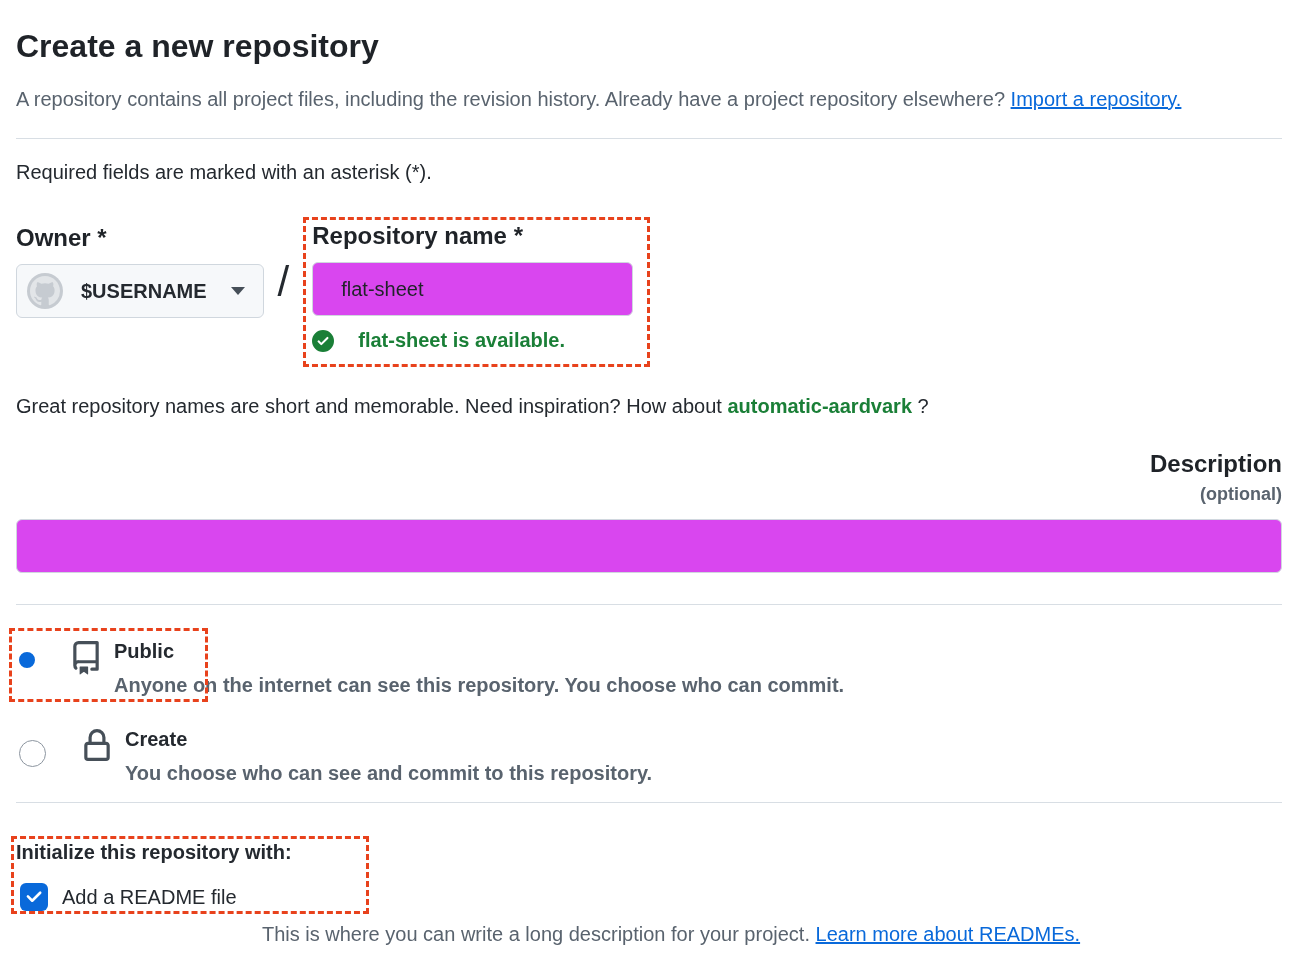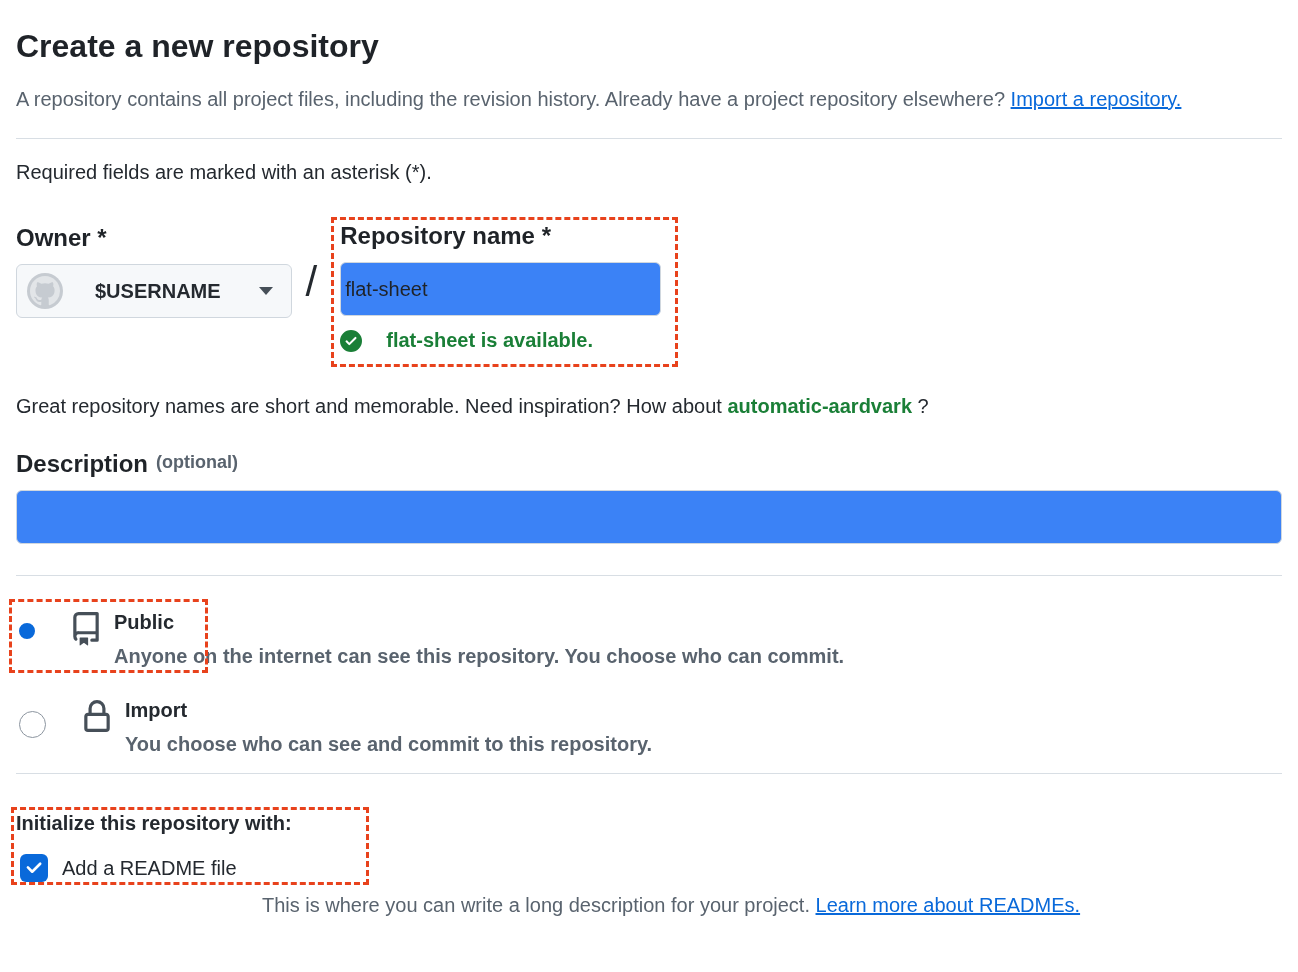--- a/index.html
+++ b/index.html
@@ -23,43 +23,43 @@
   a.link{color:var(--accent-blue);text-decoration:underline;cursor:pointer;}
   hr.divider{border:none;border-top:1px solid var(--divider-gray);margin:20px 0 0 0;}
   hr.divider-2{margin:31px 0 0 0;}
   hr.divider-3{margin:15px 0 0 0;}
   p.required-note{font-size:20px;color:#24292f;margin:22px 0 0 0;}
 
   .form-row{display:flex;align-items:flex-start;margin-top:33px;}
   .field-label{display:block;font-size:24px;font-weight:700;color:var(--text-dark);line-height:24px;}
 
   .owner-group{margin-top:9px;}
-  .owner-button{display:flex;align-items:center;gap:28px;margin-top:14px;height:54px;padding:0 18px 0 10px;
+  .owner-button{display:flex;align-items:center;gap:14px;margin-top:14px;height:54px;padding:0 18px 0 10px;
     background:var(--button-bg);border:1px solid var(--border-gray);border-radius:6px;cursor:pointer;
     font-family:"Liberation Sans", sans-serif;}
   .avatar{width:36px;height:36px;border-radius:50%;background:#c6cbd1;display:flex;align-items:center;justify-content:center;overflow:hidden;}
   .avatar svg{width:30px;height:30px;}
   .owner-name{font-size:20px;font-weight:600;color:#24292f;padding:0 4px;}
   .caret{width:0;height:0;border-left:7px solid transparent;border-right:7px solid transparent;border-top:8px solid #464f58;margin-left:6px;}
 
   .slash{font-size:42px;font-weight:300;color:#24292f;margin:41px 12px 0 14px;}
 
   .repo-name-group{border:3px dashed var(--annotation-red);padding:4px 14px 12px 6px;margin-left:2px;}
   .repo-input{width:321px;}
   .text-input{height:54px;border:1px solid var(--border-gray);border-radius:6px;font-size:20px;color:var(--text-dark);
-    padding:0 4px;font-family:"Liberation Sans", sans-serif;background:#3b82f6;outline:none;margin-top:14px;display:block;}
+    padding:0 28px;font-family:"Liberation Sans", sans-serif;background:#d946ef;outline:none;margin-top:14px;display:block;}
   .availability{display:flex;align-items:center;gap:24px;margin-top:13px;}
   .availability svg{width:22px;height:22px;flex:none;}
   .availability-text{font-size:20px;font-weight:700;color:var(--success-green);}
 
   p.suggestion{font-size:20px;color:#24292f;margin:28px 0 0 0;}
   .suggested-name{color:var(--success-green);font-weight:700;}
 
   .description-group{margin-top:34px;}
-  .desc-label-row{display:flex;align-items:flex-start;gap:8px;}
+  .desc-label-row{display:flex;align-items:flex-end;gap:8px;flex-direction:column;}
   .optional-label{font-size:18px;font-weight:600;color:var(--text-muted);}
   .description-input{width:100%;}
 
   .visibility-section{margin-top:30px;}
   .visibility-option{display:flex;align-items:flex-start;position:relative;padding-left:3px;}
   .visibility-option.private-option{margin-top:24px;margin-bottom:15px;}
   .radio{flex:none;cursor:pointer;margin-top:17px;}
   .radio.unselected{width:27px;height:27px;border:1.5px solid #8c959f;border-radius:50%;background:#fff;}
   .radio.selected{width:11px;height:11px;border:8px solid var(--accent-blue);border-radius:50%;background:#fff;}
   .vis-icon{flex:none;margin-left:34px;margin-top:2px;width:34px;height:52px;display:flex;align-items:flex-start;justify-content:center;}
@@ -153,21 +153,21 @@
     </div>
 
     <div class="visibility-option private-option">
       <span class="radio unselected"></span>
       <span class="vis-icon">
         <svg viewBox="0 0 16 16" aria-hidden="true">
           <path fill="#464f58" d="M4 4a4 4 0 0 1 8 0v2h.25c.966 0 1.75.784 1.75 1.75v5.5A1.75 1.75 0 0 1 12.25 15h-8.5A1.75 1.75 0 0 1 2 13.25v-5.5C2 6.784 2.784 6 3.75 6H4Zm8.25 3.5h-8.5a.25.25 0 0 0-.25.25v5.5c0 .138.112.25.25.25h8.5a.25.25 0 0 0 .25-.25v-5.5a.25.25 0 0 0-.25-.25ZM10.5 6V4a2.5 2.5 0 1 0-5 0v2Z"></path>
         </svg>
       </span>
       <div class="vis-text">
-        <div class="vis-label">Import</div>
+        <div class="vis-label">Create</div>
         <div class="vis-desc">You choose who can see and commit to this repository.</div>
       </div>
     </div>
 
   </div>
 
   <hr class="divider divider-3">
 
   <div class="init-section">
     <div class="init-annotated">

